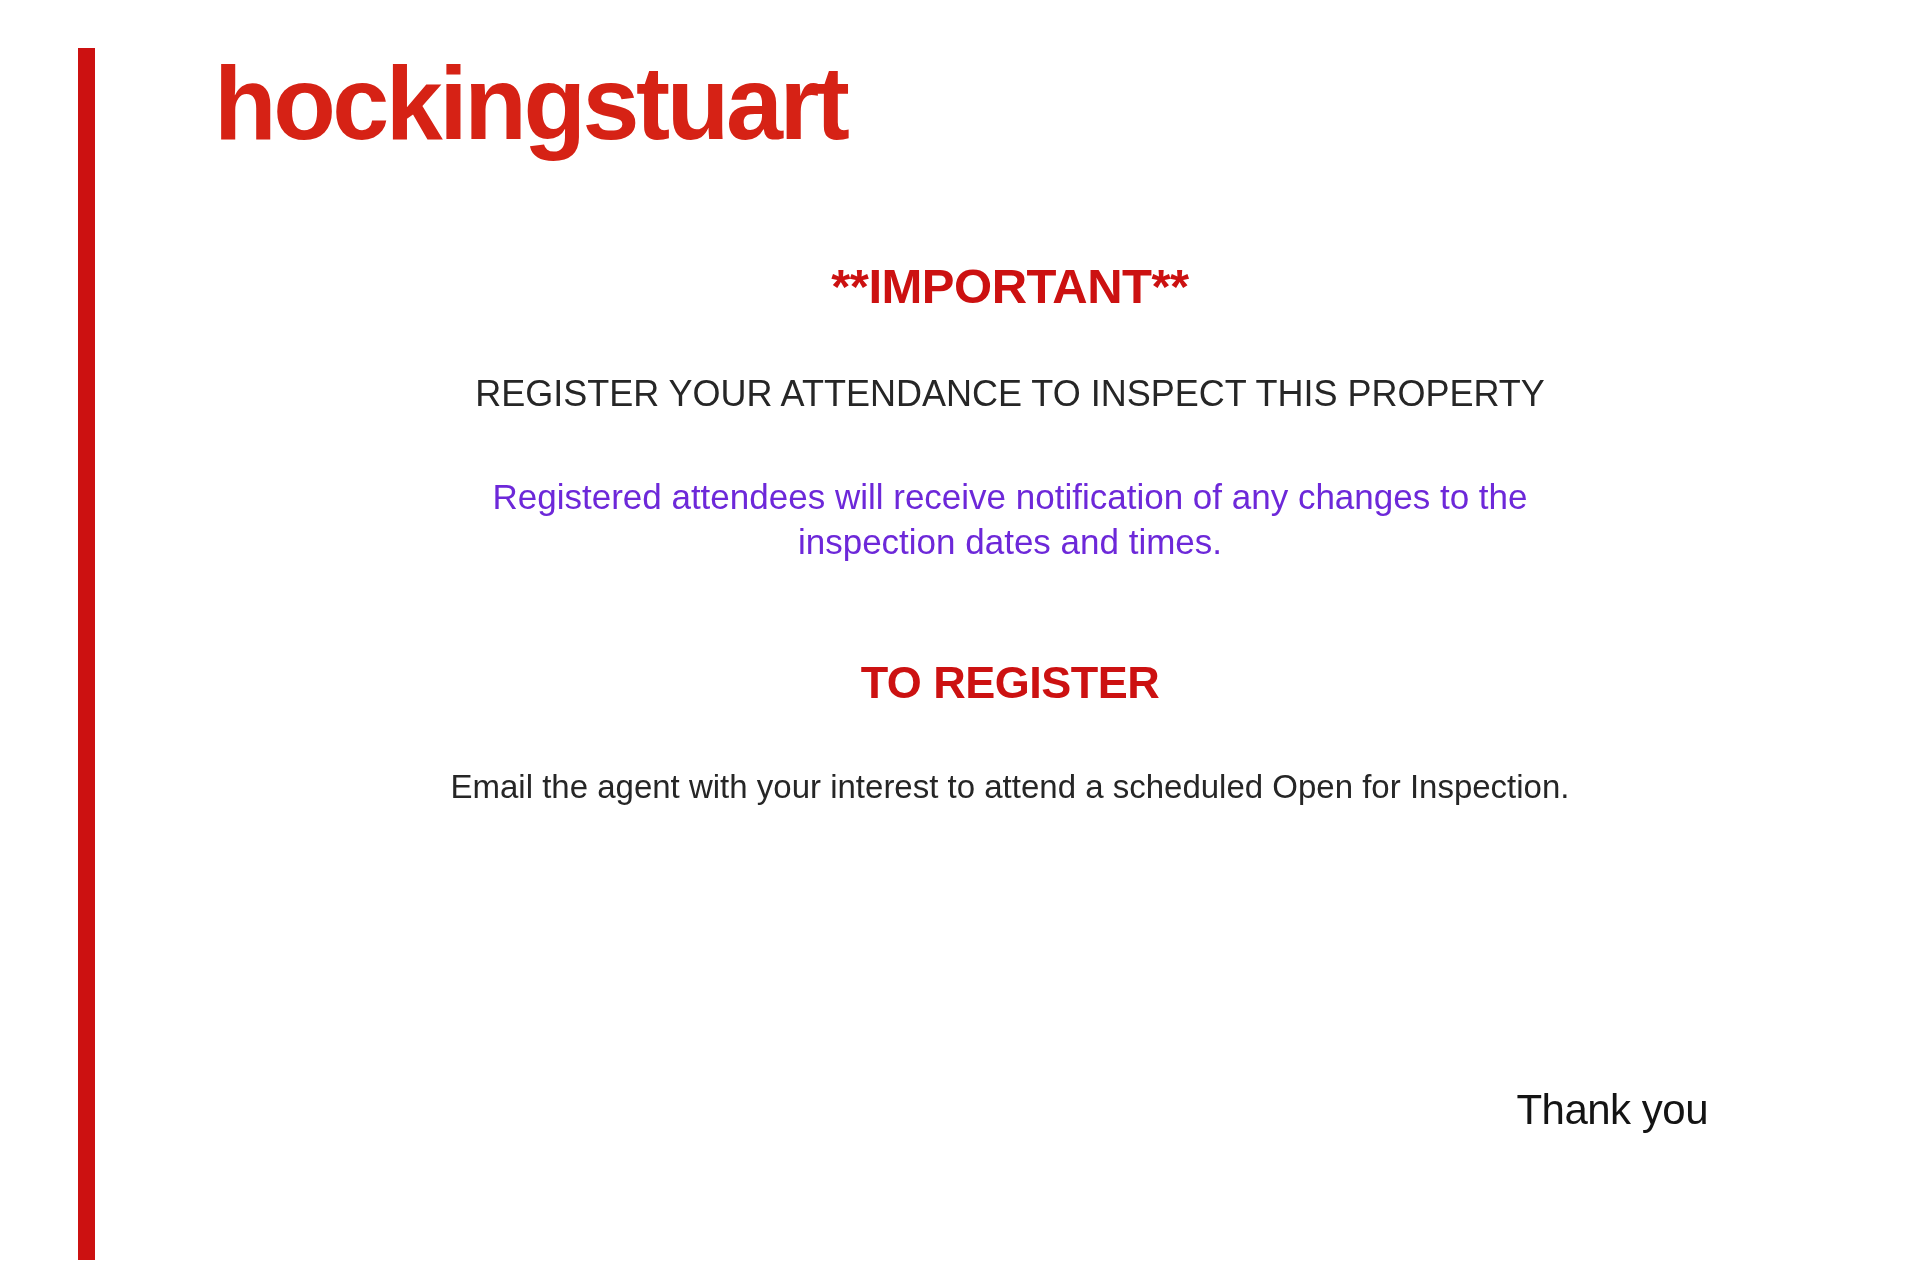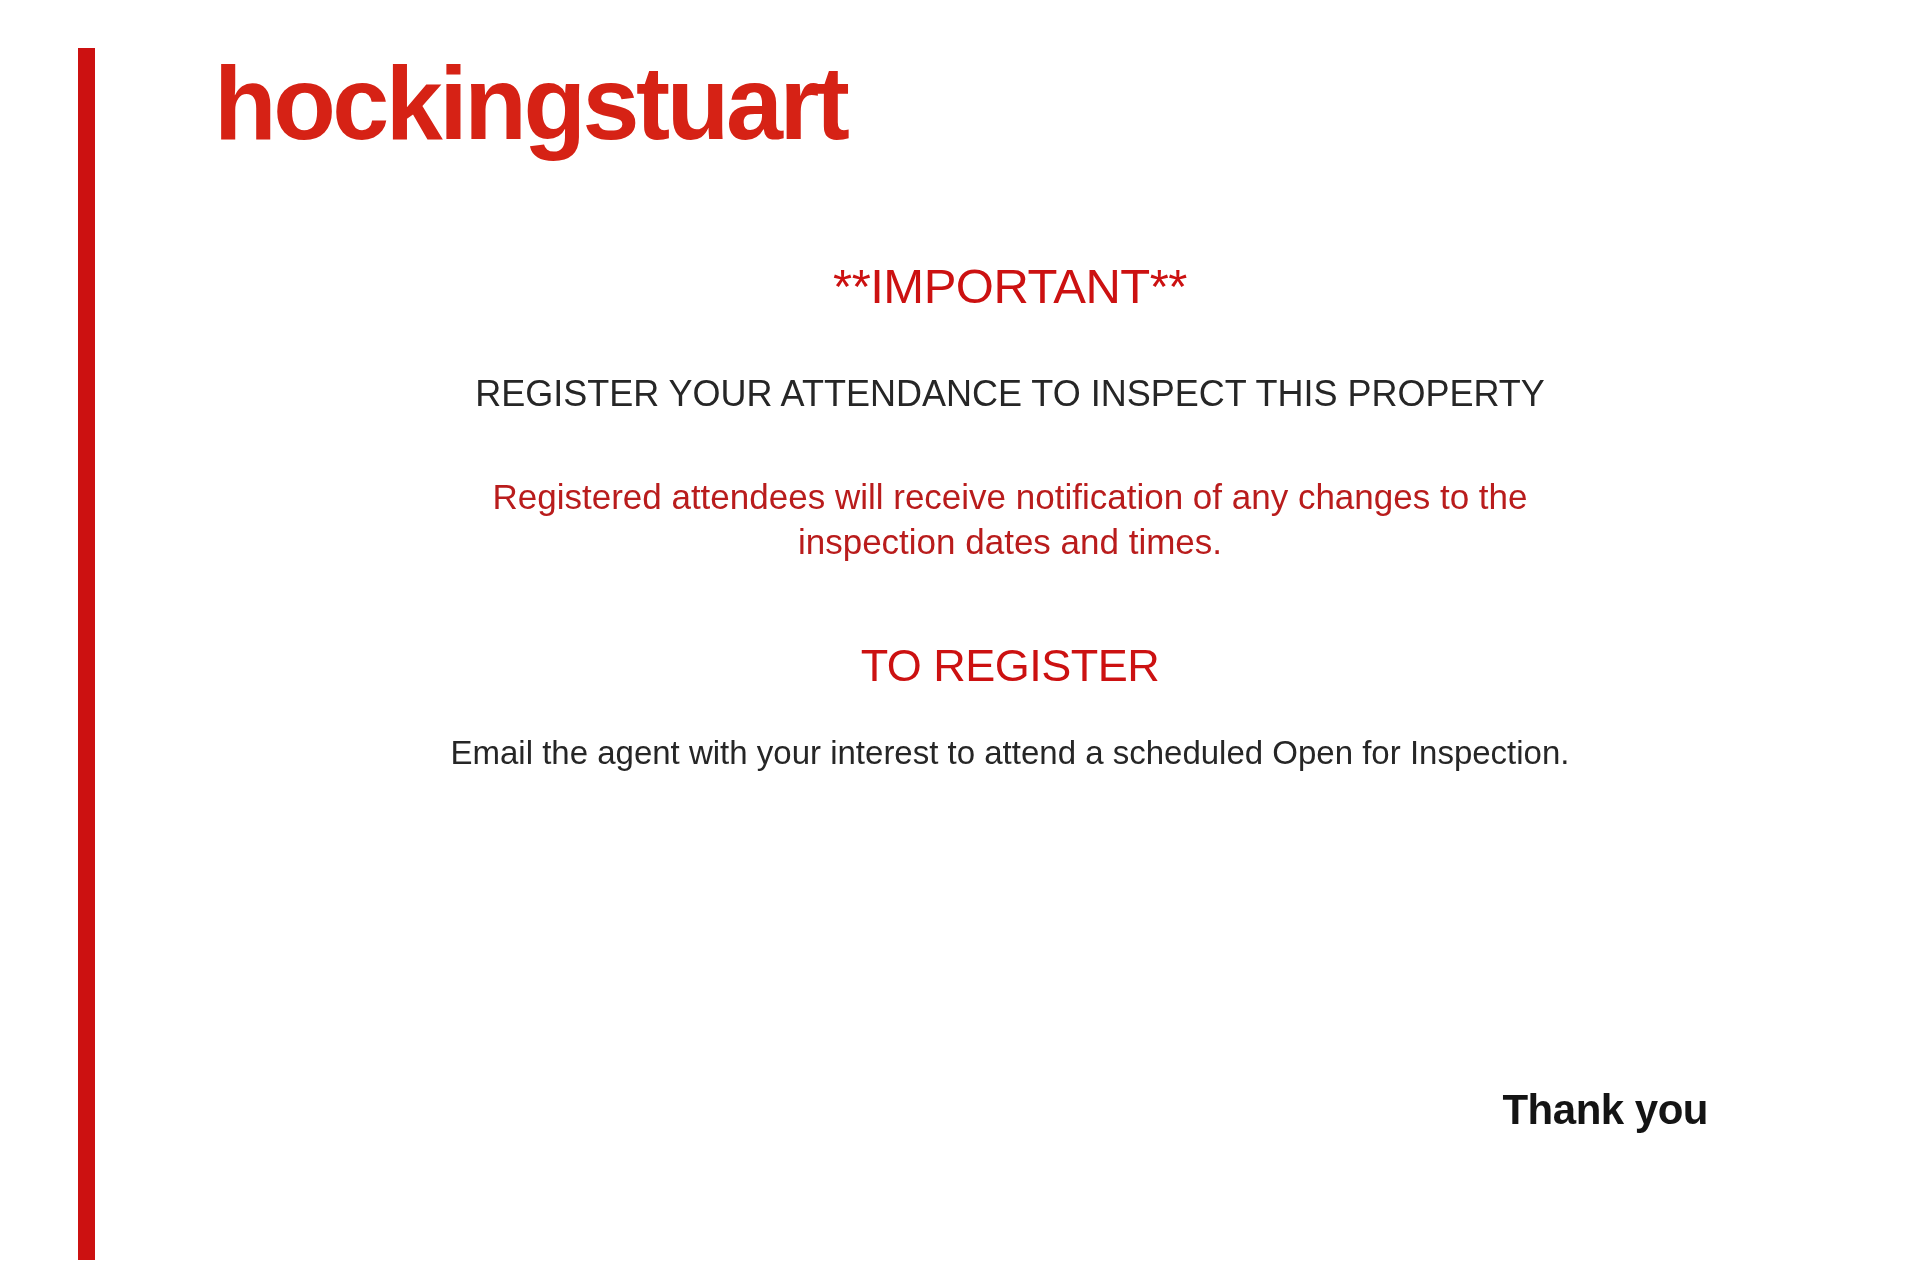--- a/index.html
+++ b/index.html
@@ -53,46 +53,46 @@
     position: absolute;
     left: 120px;
     top: 240px;
     width: 1780px;
     text-align: center;
     color: #1a1a1a;
   }
 
   .heading-red {
     color: #cc1111;
-    font-weight: 400;
+    font-weight: 700;
     font-size: 49px;
     letter-spacing: -0.5px;
     line-height: 1.1;
-    margin: 0;
+    margin: 17px;
     text-align: center;
   }
 
   #important-heading {
     margin-top: 20px;
   }
 
   #subheading {
     font-size: 36px;
     font-weight: 400;
     letter-spacing: 0px;
     color: #262626;
     margin: 17px;
     padding-top: 42px;
     line-height: 1.15;
   }
 
   #intro-paragraph {
     font-size: 35px;
     font-weight: 400;
-    color: #b91c1c;
+    color: #6d28d9;
     margin: 0;
     padding-top: 44px;
     line-height: 1.28;
     max-width: 1160px;
     margin-left: auto;
     margin-right: auto;
   }
 
   #to-register-heading {
     padding-top: 76px;
@@ -124,21 +124,21 @@
     font-weight: 700;
     color: #111111;
   }
 
   
   #thank-you {
     position: absolute;
     right: 212px;
     top: 1087px;
     font-size: 42px;
-    font-weight: 700;
+    font-weight: 400;
     color: #141414;
     letter-spacing: -0.5px;
     line-height: 1.1;
     white-space: nowrap;
   }
 </style>
 </head>
 <body>
 
 <div id="slide">

